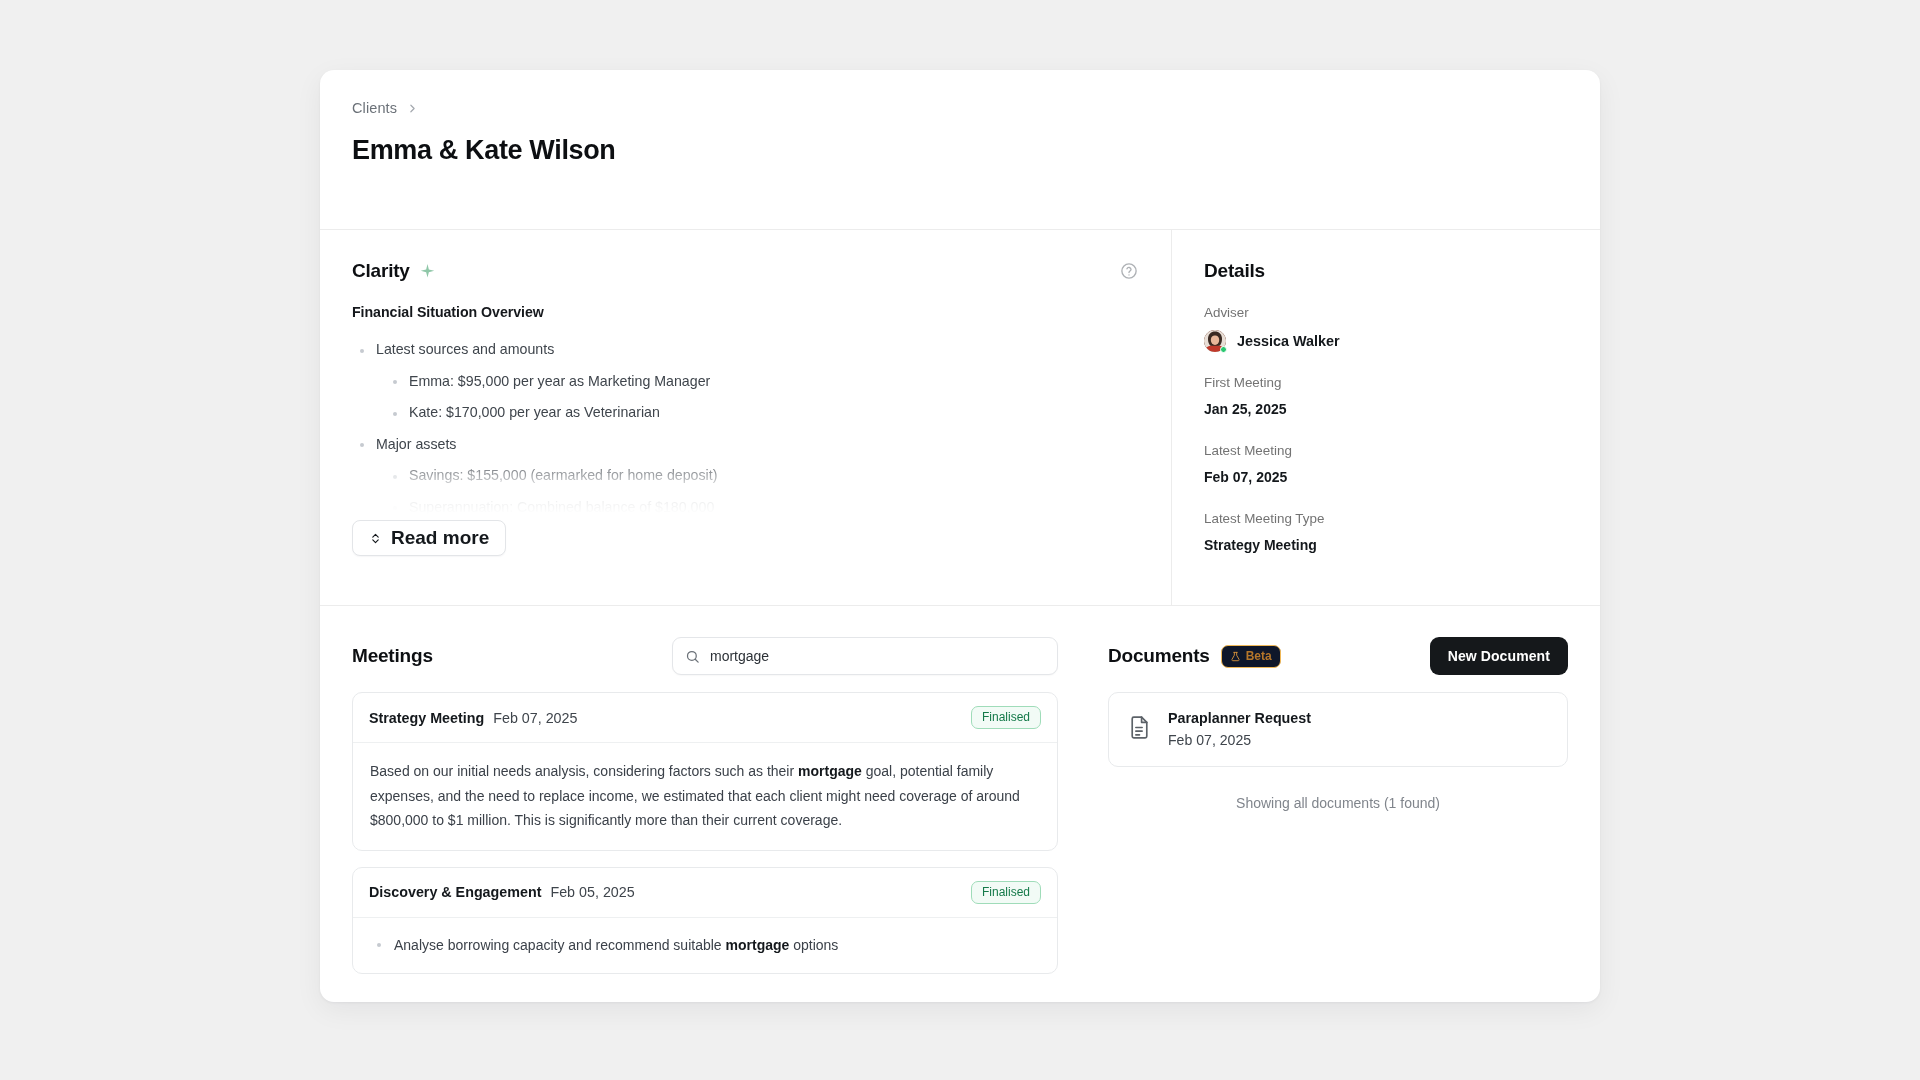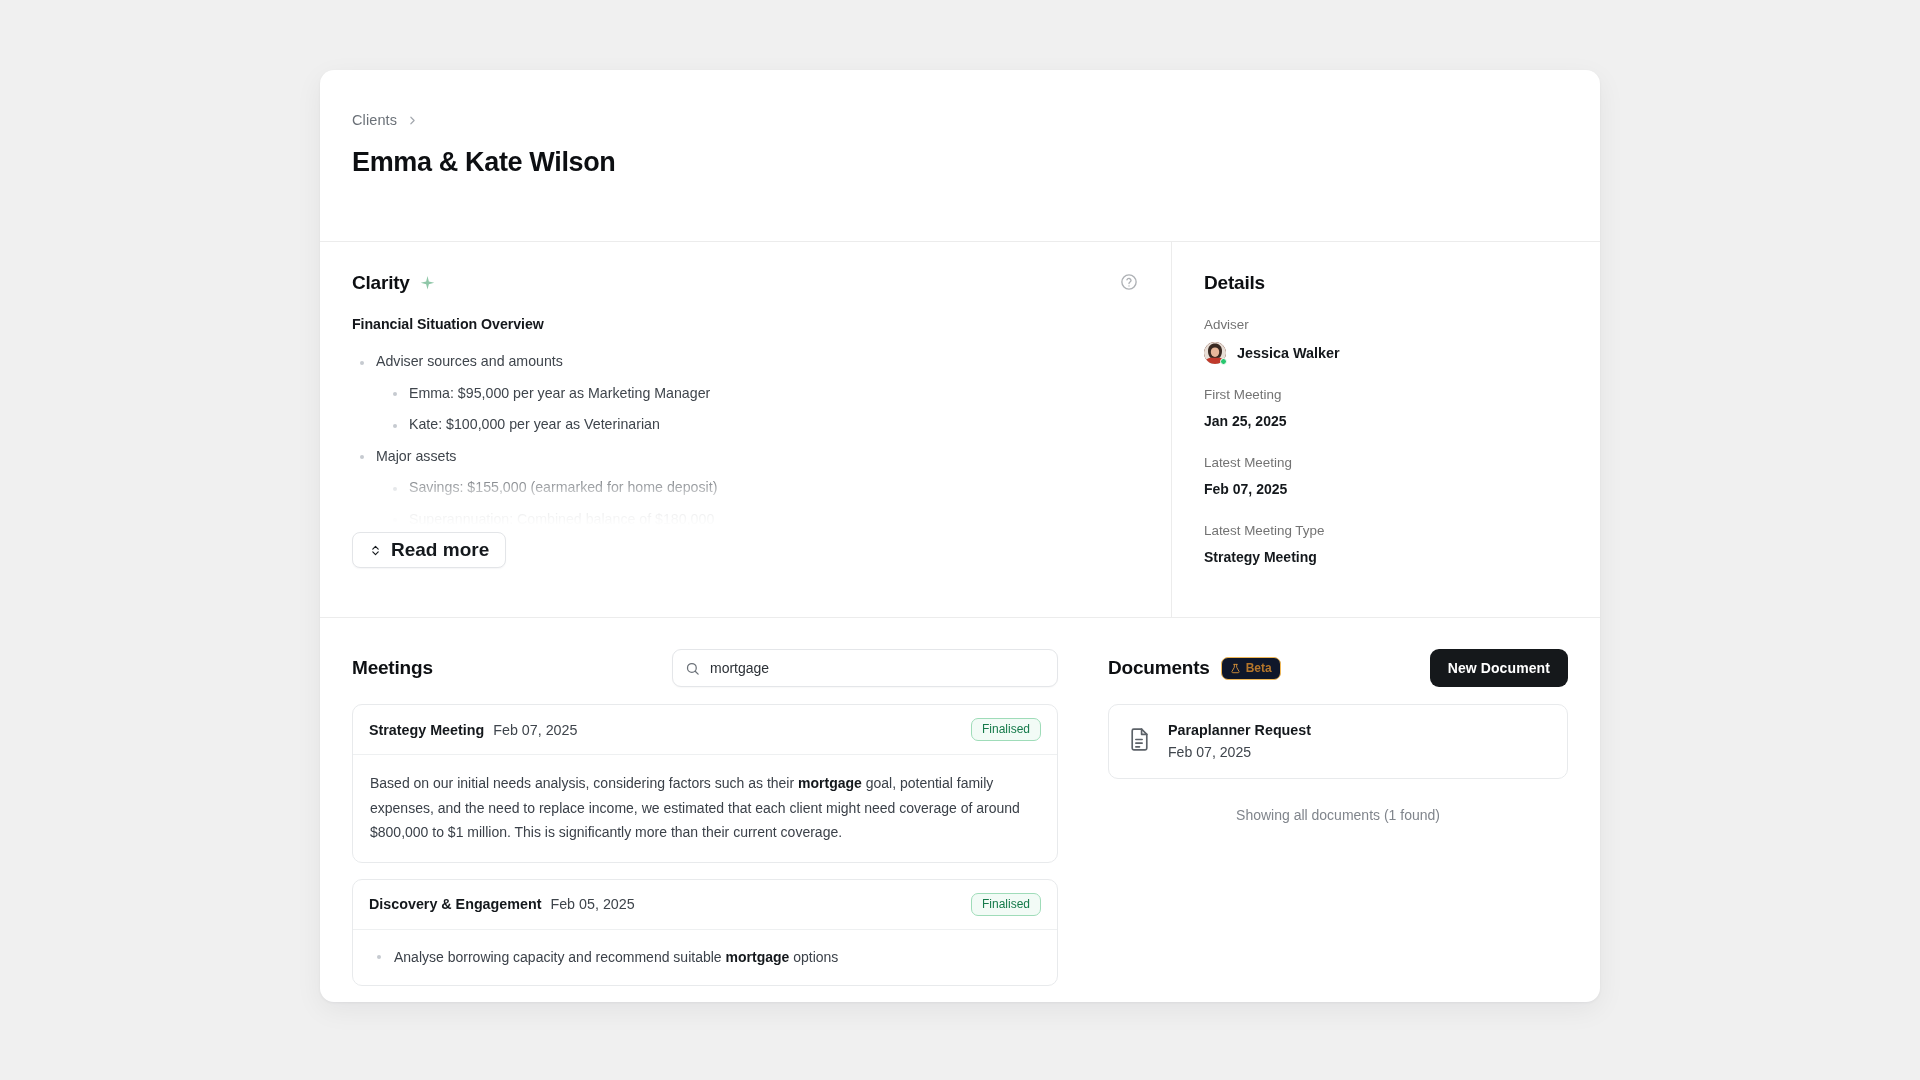--- a/index.html
+++ b/index.html
@@ -25,21 +25,20 @@
     border-radius: 14px;
     box-shadow: 0 1px 3px rgba(16,24,40,.05), 0 8px 28px rgba(16,24,40,.06);
     overflow: hidden;
   }
 
   
   .card-header {
     padding: 28px 32px 16px 32px;
     height: 160px;
     border-bottom: 1px solid #ececec;
-    margin-top: 12px;
   }
   .breadcrumb { display: flex; align-items: center; gap: 9px; height: 20px; }
   .crumb-link {
     font-size: 14.5px; color: #6b7178; letter-spacing: .1px;
     cursor: pointer; line-height: 20px;
   }
   .crumb-sep { display:flex; align-items:center; color:#a3a8ae; }
   .page-title {
     margin-top: 15px;
     font-size: 27px; font-weight: 700; color: #0d0f12;
@@ -48,21 +47,21 @@
 
   
   .top-body { display: flex; height: 375px; }
   .clarity-pane {
     width: 852px; padding: 30px 32px 0 32px;
     border-right: 1px solid #ececec;
     position: relative;
   }
   .details-pane { flex: 1; padding: 30px 48px 0 32px; }
 
-  .pane-head { display:flex; justify-content:space-between; }
+  .pane-head { display:flex; align-items:center; justify-content:space-between; }
   .pane-title-wrap { display:flex; align-items:center; gap:9px; }
   .pane-title {
     font-size: 19px; font-weight: 700; color:#0d0f12; letter-spacing:-.2px;
   }
   .sparkle { width:17px; height:17px; display:block; }
   .help-btn {
     width:20px; height:20px; display:flex; align-items:center; justify-content:center;
     cursor:pointer; opacity:.55;
   }
 
@@ -220,23 +219,23 @@
               <path d="M9.3 9a2.8 2.8 0 0 1 5.4 1c0 1.9-2.7 2.3-2.7 4"></path>
               <circle cx="12" cy="17.2" r="0.9" fill="#6b7178" stroke="none"></circle>
             </svg>
           </div>
         </div>
 
         <div class="clarity-sub">Financial Situation Overview</div>
 
         <div class="clarity-body">
           <ul class="cl-list" id="clarity-list">
-              <li class="cl-item">Adviser sources and amounts</li>
+              <li class="cl-item">Latest sources and amounts</li>
               <li class="cl-item lvl2">Emma: $95,000 per year as Marketing Manager</li>
-              <li class="cl-item lvl2">Kate: $100,000 per year as Veterinarian</li>
+              <li class="cl-item lvl2">Kate: $170,000 per year as Veterinarian</li>
               <li class="cl-item">Major assets</li>
               <li class="cl-item lvl2">Savings: $155,000 (earmarked for home deposit)</li>
               <li class="cl-item lvl2">Superannuation: Combined balance of $180,000</li>
             </ul>
           <div class="cl-fade"></div>
         </div>
 
         <button class="read-more">
           <svg width="13" height="13" viewBox="0 0 24 24" fill="none" stroke="#14181c" stroke-width="2.1" stroke-linecap="round" stroke-linejoin="round">
             <polyline points="7 9.5 12 4.5 17 9.5"></polyline>

